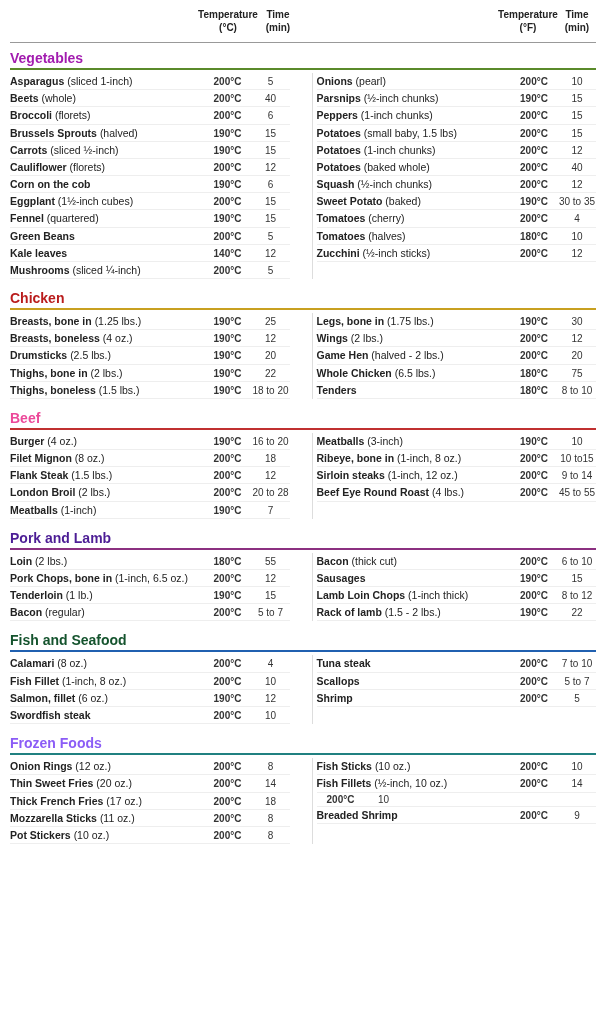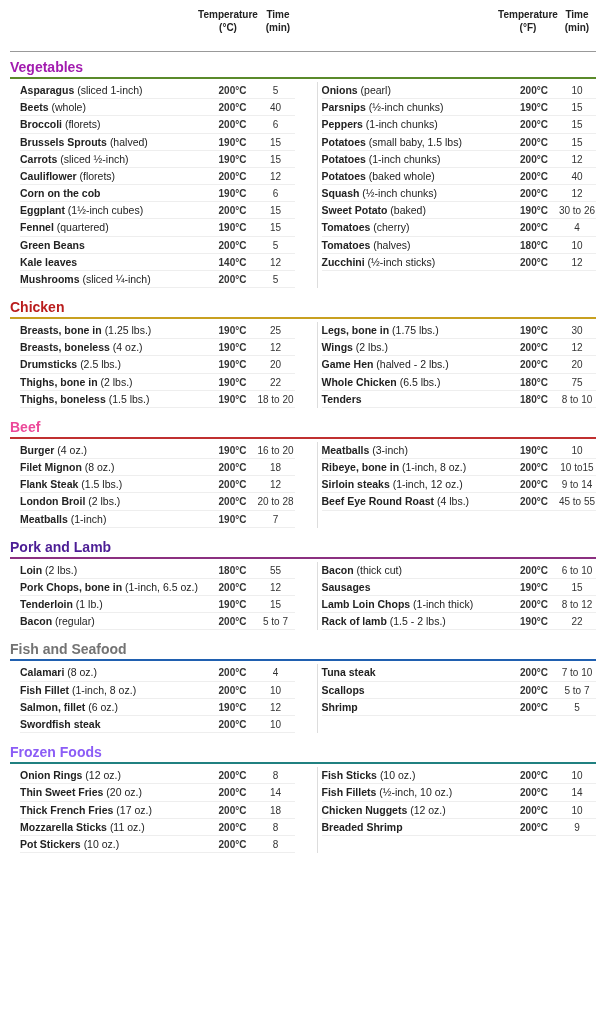--- a/index.html
+++ b/index.html
@@ -22,31 +22,31 @@
       font-size: 14px;
       font-weight: bold;
       padding: 3px 0 2px 0;
       border-bottom: 2px solid #ccc;
       margin-bottom: 3px;
     }
     .section-title.vegetables { color: #a21caf; border-color: #5a8a2a; }
     .section-title.chicken { color: #b91c1c; border-color: #c8a020; }
     .section-title.beef { color: #ec4899; border-color: #c03030; }
     .section-title.pork { color: #4c1d95; border-color: #8b3080; }
-    .section-title.fish { color: #737373; border-color: #2060b0; }
+    .section-title.fish { color: #14532d; border-color: #2060b0; }
     .section-title.frozen { color: #8b5cf6; border-color: #208080; }
 
     .two-col {
       display: flex;
       gap: 0;
     }
     .col-left, .col-right {
       flex: 1;
     }
-    .col-left { padding-right: 22px; margin-left: 10px; }
+    .col-left { padding-right: 22px; }
     .col-right { padding-left: 4px; border-left: 1px solid #ddd; }
 
     .food-row {
       display: flex;
       align-items: baseline;
       padding: 1px 0;
       border-bottom: 1px solid #eee;
     }
     .food-name {
       flex: 1;
@@ -71,21 +71,21 @@
       width: 38px;
       text-align: center;
       font-size: 10px;
       color: #333;
     }
 
     .global-header {
       display: flex;
       border-bottom: 1px solid #999;
       margin-bottom: 4px;
-      padding-bottom: 17px;
+      padding-bottom: 8px;
     }
     .gh-col {
       text-align: center;
       font-weight: bold;
       font-size: 10px;
       line-height: 1.2;
     }
     .gh-col.temp-left { width: 60px; }
     .gh-col.temp-right { width: 60px; }
   </style>
@@ -205,21 +205,21 @@
               <div class="food-time">40</div>
             </div>
             <div class="food-row">
               <div class="food-name"><strong>Squash</strong> <span>(½-inch chunks)</span></div>
               <div class="food-temp">200°C</div>
               <div class="food-time">12</div>
             </div>
             <div class="food-row">
               <div class="food-name"><strong>Sweet Potato</strong> <span>(baked)</span></div>
               <div class="food-temp">190°C</div>
-              <div class="food-time">30 to 26</div>
+              <div class="food-time">30 to 35</div>
             </div>
             <div class="food-row">
               <div class="food-name"><strong>Tomatoes</strong> <span>(cherry)</span></div>
               <div class="food-temp">200°C</div>
               <div class="food-time">4</div>
             </div>
             <div class="food-row">
               <div class="food-name"><strong>Tomatoes</strong> <span>(halves)</span></div>
               <div class="food-temp">180°C</div>
               <div class="food-time">10</div>
@@ -473,21 +473,20 @@
               <div class="food-name"><strong>Fish Sticks</strong> <span>(10 oz.)</span></div>
               <div class="food-temp">200°C</div>
               <div class="food-time">10</div>
             </div>
             <div class="food-row">
               <div class="food-name"><strong>Fish Fillets</strong> <span>(½-inch, 10 oz.)</span></div>
               <div class="food-temp">200°C</div>
               <div class="food-time">14</div>
             </div>
             <div class="food-row">
-              <div class="food-name"><strong>Chicken Nuggets</strong> <span>(12 oz.)</span></div>
               <div class="food-temp">200°C</div>
               <div class="food-time">10</div>
             </div>
             <div class="food-row">
               <div class="food-name"><strong>Breaded Shrimp</strong></div>
               <div class="food-temp">200°C</div>
               <div class="food-time">9</div>
             </div>
           </div>
         </div>

